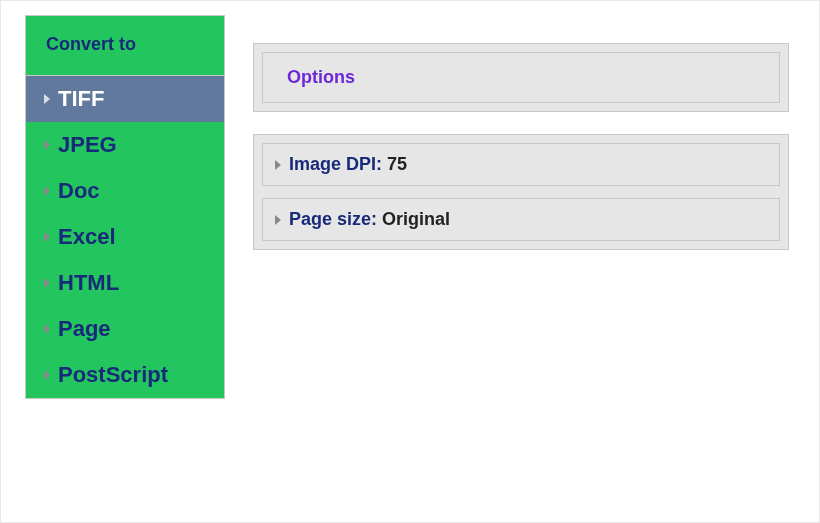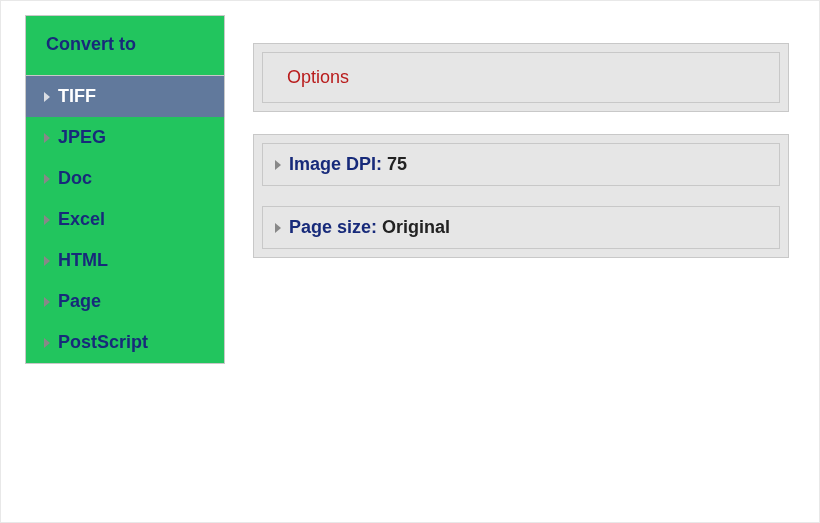--- a/index.html
+++ b/index.html
@@ -23,21 +23,21 @@
   }
   .sidebar-header {
     padding: 18px 16px 20px 20px;
     font-size: 18px;
     font-weight: bold;
     color: #172a7a;
     border-bottom: 1px solid #c8c8c8;
   }
   .sidebar-item {
     padding: 10px 4px 10px 18px;
-    font-size: 18px;
+    font-size: 22px;
     font-weight: bold;
     color: #172a7a;
     display: flex;
     align-items: center;
     gap: 8px;
     cursor: pointer;
   }
   .sidebar-item.selected {
     background: #61799c;
     color: #ffffff;
@@ -65,33 +65,33 @@
     background: #e6e6e6;
     border: 1px solid #c8c8c8;
     padding: 8px;
   }
   .panel-inner {
     border: 1px solid #c8c8c8;
   }
   .options-header {
     padding: 14px 8px 14px 24px;
     font-size: 18px;
-    font-weight: normal;
-    color: #b91c1c;
+    font-weight: bold;
+    color: #6d28d9;
   }
   .option-row {
     padding: 10px 8px 10px 12px;
     font-size: 18px;
     font-weight: bold;
     display: flex;
     align-items: center;
     gap: 8px;
     cursor: pointer;
     border: 1px solid #c8c8c8;
-    margin-bottom: 20px;
+    margin-bottom: 12px;
   }
   .option-row:last-child { margin-bottom: 0; }
   .option-label {
     color: #172a7a;
   }
   .option-value {
     color: #222;
   }
 </style>
 </head>

